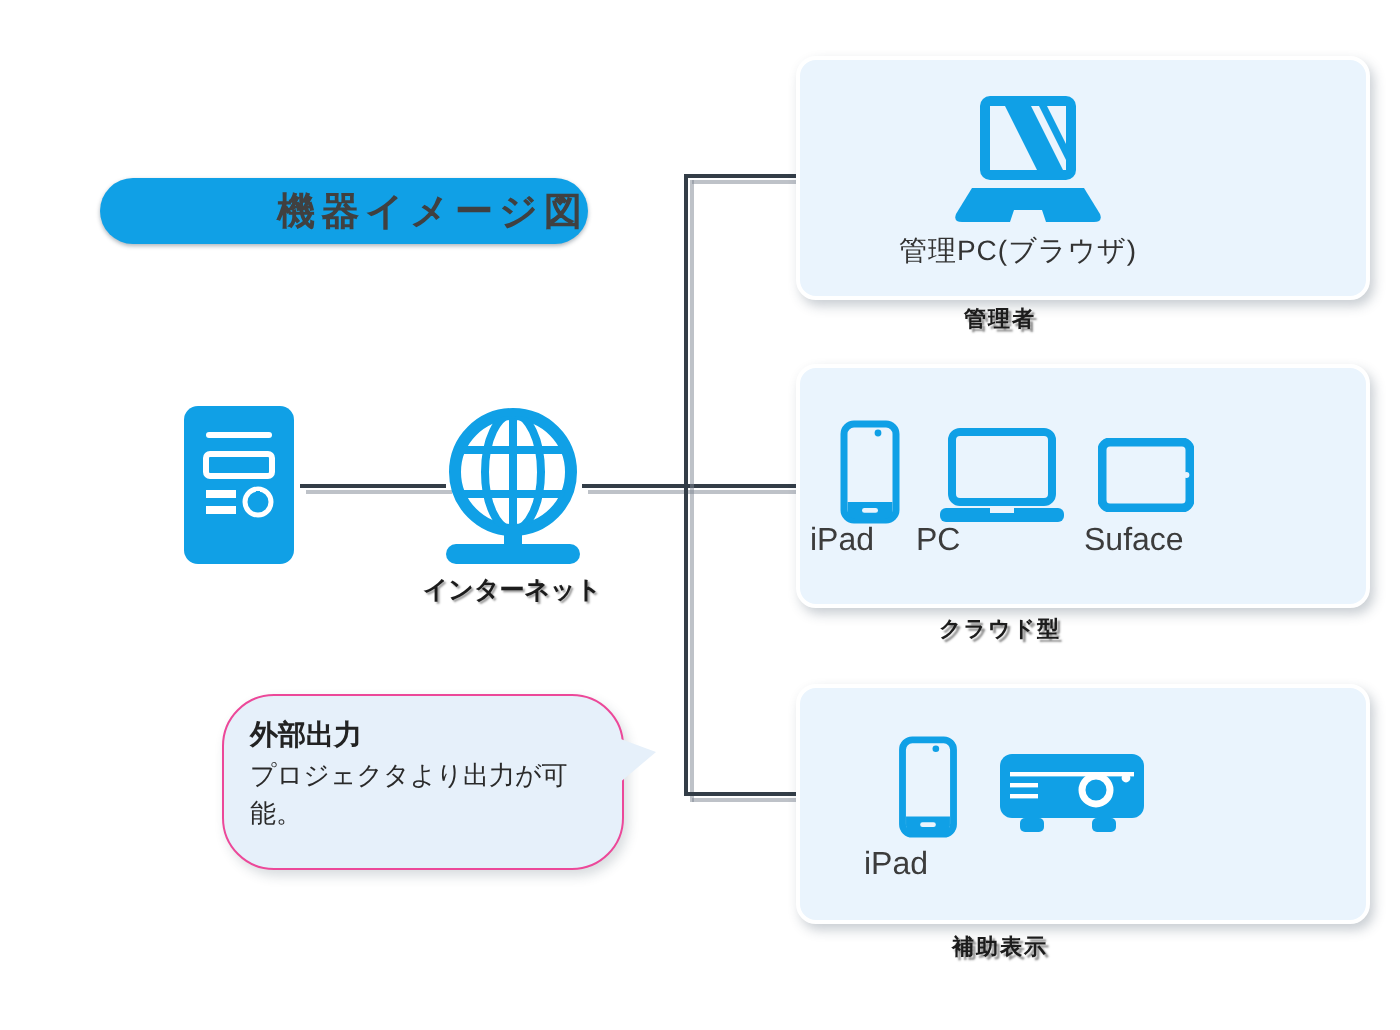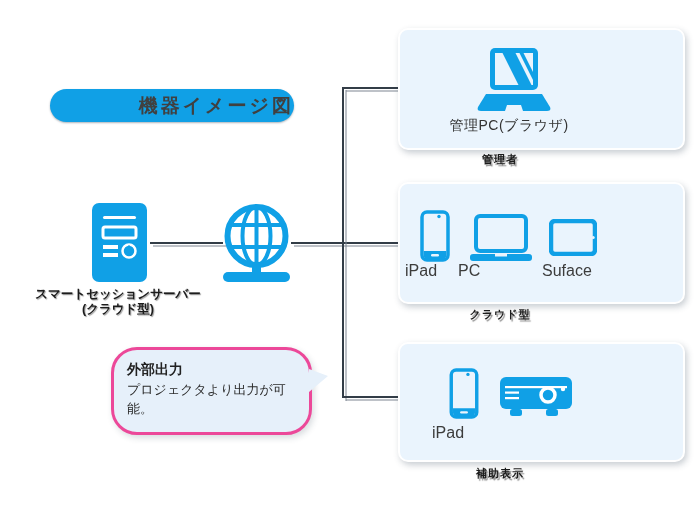--- a/index.html
+++ b/index.html
@@ -36,21 +36,21 @@
   .icon{position:absolute;}
   .devlabel{position:absolute;color:#3C3C3C;font-size:16px;text-align:left;}
   .boxtext{position:absolute;color:#333;font-size:14px;text-align:center;letter-spacing:.5px;}
 
   
   .leftlabel{position:absolute;text-align:center;font-size:12.5px;font-weight:700;color:var(--ink);
         line-height:1.2;text-shadow:1px 1px 1px rgba(40,40,40,.45);}
 
   
   .bubble{position:absolute;left:111px;top:347px;width:201px;height:88px;background:var(--bubblefill);
-        border:3px solid #ec4899;border-radius:26px;padding:11px 12px 0 13px;
+        border:1px solid #ec4899;border-radius:26px;padding:11px 12px 0 13px;
         box-shadow:2px 3px 6px rgba(40,60,80,.18);}
   .bubble-tail{position:absolute;left:309px;top:369px;width:0;height:0;
         border-top:7px solid transparent;border-bottom:16px solid transparent;
         border-left:19px solid var(--bubblefill);}
   .bubble-title{font-size:14px;font-weight:bold;color:#222;margin-bottom:2px;}
   .bubble-line{font-size:13px;color:#2A2A2A;line-height:1.45;}
 </style>
 </head>
 <body>
 
@@ -68,41 +68,38 @@
 
   <svg class="icon" style="left:91px;top:202px;" width="57" height="81" viewBox="0 0 57 81">
     <rect x="1" y="1" width="55" height="79" rx="7" fill="#10A0E6"></rect>
     <rect x="12" y="14" width="33" height="3" rx="1.5" fill="#fff"></rect>
     <rect x="12" y="25" width="33" height="11" rx="2" fill="none" stroke="#fff" stroke-width="3"></rect>
     <rect x="12" y="43" width="15" height="4" fill="#fff"></rect>
     <rect x="12" y="51" width="15" height="4" fill="#fff"></rect>
     <circle cx="38" cy="49" r="6.5" fill="none" stroke="#fff" stroke-width="2.5"></circle>
     <rect x="37" y="43.5" width="2" height="4" fill="#10A0E6"></rect>
   </svg>
-  <div class="leftlabel" style="left:18px;top:287px;width:200px;">
-    <div>スマートセッションサーバー</div>
-    <div>(クラウド型)</div>
-  </div>
 
   <svg class="icon" style="left:223px;top:204px;" width="67" height="79" viewBox="0 0 67 79">
     <defs>
         <clipPath id="gclip">
           <circle cx="33.5" cy="32" r="28"></circle>
         </clipPath>
       </defs>
     <circle cx="33.5" cy="32" r="29" fill="none" stroke="#10A0E6" stroke-width="6"></circle>
     <g clip-path="url(#gclip)" stroke="#10A0E6" stroke-width="4" fill="none">
       <line x1="33.5" y1="2" x2="33.5" y2="62"></line>
       <ellipse cx="33.5" cy="32" rx="14" ry="29"></ellipse>
       <line x1="4" y1="21" x2="63" y2="21"></line>
       <line x1="4" y1="43" x2="63" y2="43"></line>
     </g>
     <rect x="29" y="59" width="9" height="11" fill="#10A0E6"></rect>
     <rect x="0" y="68" width="67" height="10" rx="5" fill="#10A0E6"></rect>
   </svg>
+  <div class="leftlabel" style="left:196px;top:288px;width:120px;">インターネット</div>
 
   <div class="bubble">
     <div class="bubble-title">外部出力</div>
     <div class="bubble-line">プロジェクタより出力が可能。</div>
   </div>
   <div class="bubble-tail"></div>
 
   <div class="gbox" style="top:28px;height:122px;">
     <svg class="icon" style="left:77px;top:18px;" width="74" height="64" viewBox="0 0 74 64">
       <defs>

